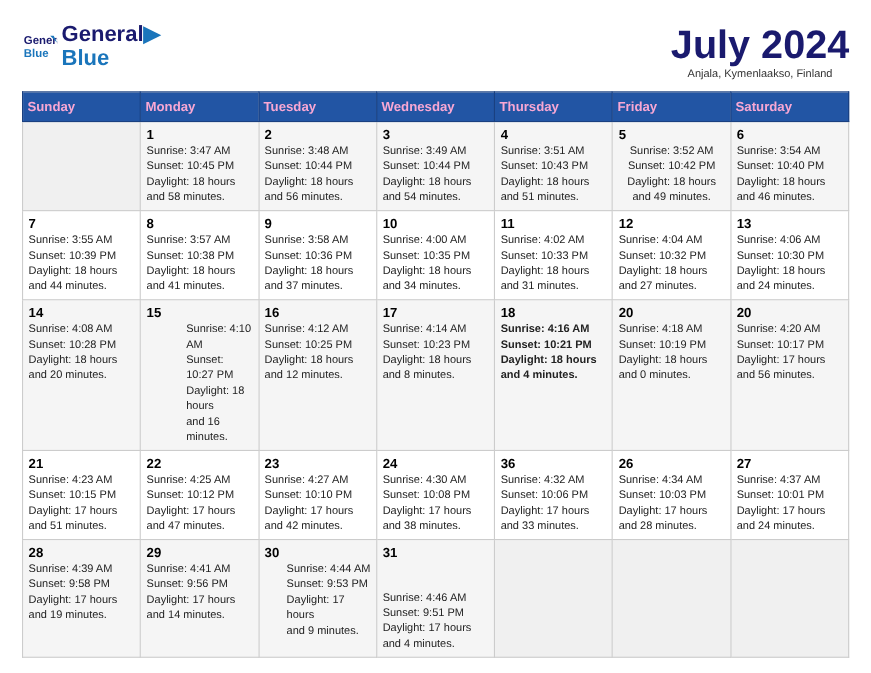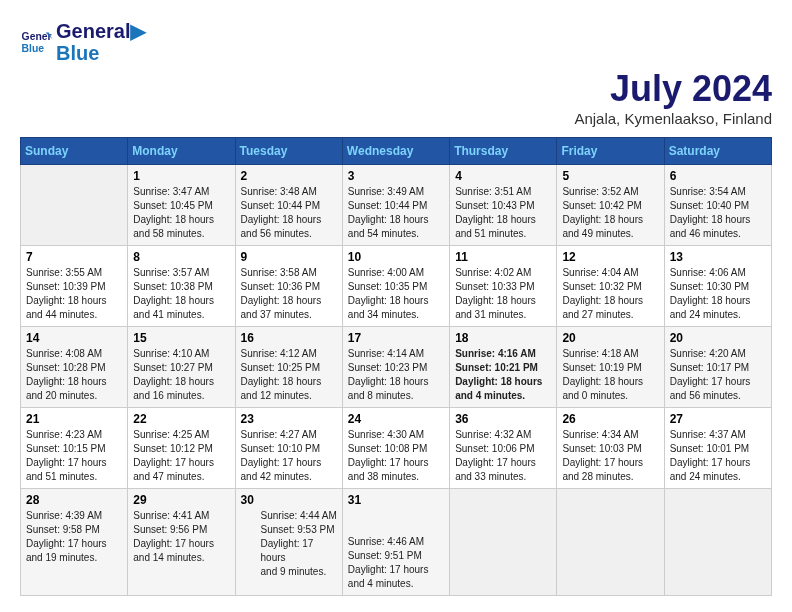--- a/index.html
+++ b/index.html
@@ -26,40 +26,39 @@
       color: #1a1a6e;
       line-height: 1.1;
     }
     .logo-icon {
       width: 32px;
       height: 32px;
       margin-right: 4px;
     }
     .title-block {
       text-align: right;
-      margin-top: 48px;
     }
     .month-title {
       font-size: 36px;
       font-weight: bold;
       color: #1a1a6e;
     }
     .location {
-      font-size: 15px;
+      font-size: 10px;
       color: #333;
       text-align: center;
     }
     table {
       width: 100%;
       border-collapse: collapse;
       font-size: 11px;
     }
     thead th {
       background-color: #2255a4;
-      color: #7dd3fc;
+      color: #f9a8d4;
       padding: 6px 4px;
       text-align: left;
       font-size: 12px;
       font-weight: bold;
       border: 1px solid #1a4080;
     }
     tbody td {
       border: 1px solid #ccc;
       padding: 4px 5px;
       vertical-align: top;
@@ -150,21 +149,21 @@
         </td>
         <td>
           <span class="day-number">4</span>
           <div class="day-info" style="white-space: pre-line;">Sunrise: 3:51 AM
 Sunset: 10:43 PM
 Daylight: 18 hours
 and 51 minutes.</div>
         </td>
         <td>
           <span class="day-number">5</span>
-          <div class="day-info" style="white-space: pre-line;">Sunrise: 3:52 AM
+          <div class="day-info" style="white-space: pre-line; text-align: center;">Sunrise: 3:52 AM
 Sunset: 10:42 PM
 Daylight: 18 hours
 and 49 minutes.</div>
         </td>
         <td>
           <span class="day-number">6</span>
           <div class="day-info" style="white-space: pre-line;">Sunrise: 3:54 AM
 Sunset: 10:40 PM
 Daylight: 18 hours
 and 46 minutes.</div>
@@ -224,21 +223,21 @@
       <tr>
         <td>
           <span class="day-number">14</span>
           <div class="day-info" style="white-space: pre-line;">Sunrise: 4:08 AM
 Sunset: 10:28 PM
 Daylight: 18 hours
 and 20 minutes.</div>
         </td>
         <td>
           <span class="day-number">15</span>
-          <div class="day-info" style="white-space: pre-line;">Sunrise: 4:10 AM
+          <div class="day-info" style="white-space: pre-line; margin-left: 36px;">Sunrise: 4:10 AM
 Sunset: 10:27 PM
 Daylight: 18 hours
 and 16 minutes.</div>
         </td>
         <td>
           <span class="day-number">16</span>
           <div class="day-info" style="white-space: pre-line;">Sunrise: 4:12 AM
 Sunset: 10:25 PM
 Daylight: 18 hours
 and 12 minutes.</div>

